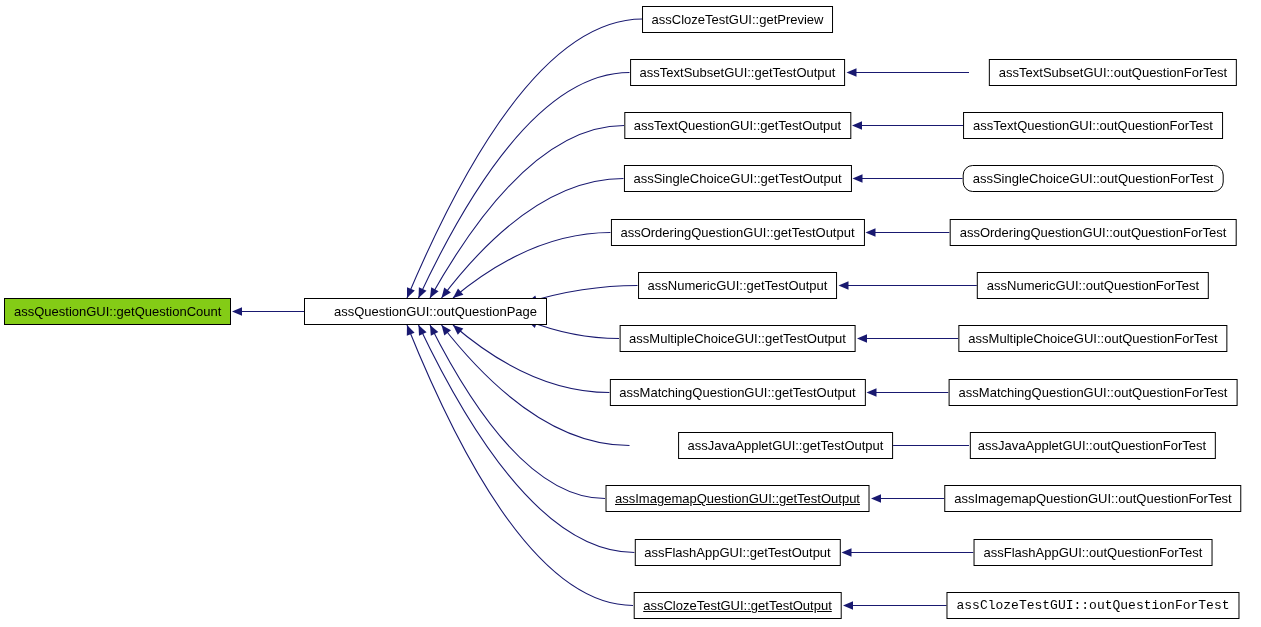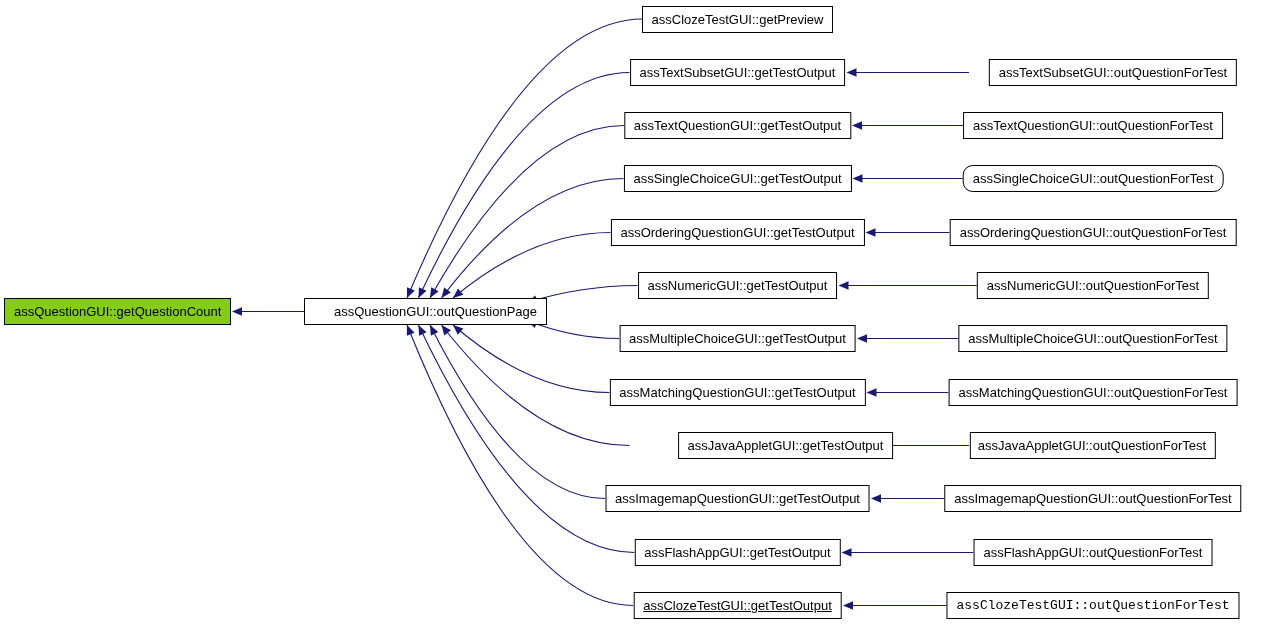--- a/index.html
+++ b/index.html
@@ -93,19 +93,19 @@
     <div class="node centered" style="left: 737.5px; top: 219px;">assOrderingQuestionGUI::getTestOutput</div>
     <div class="node centered" style="left: 1093px; top: 219px;">assOrderingQuestionGUI::outQuestionForTest</div>
     <div class="node centered" style="left: 737.5px; top: 272px;">assNumericGUI::getTestOutput</div>
     <div class="node centered" style="left: 1093px; top: 272px;">assNumericGUI::outQuestionForTest</div>
     <div class="node centered" style="left: 737.5px; top: 325px;">assMultipleChoiceGUI::getTestOutput</div>
     <div class="node centered" style="left: 1093px; top: 325px;">assMultipleChoiceGUI::outQuestionForTest</div>
     <div class="node centered" style="left: 737.5px; top: 379px;">assMatchingQuestionGUI::getTestOutput</div>
     <div class="node centered" style="left: 1093px; top: 379px;">assMatchingQuestionGUI::outQuestionForTest</div>
     <div class="node centered" style="left: 737.5px; top: 432px; margin-left: 48px;">assJavaAppletGUI::getTestOutput</div>
     <div class="node centered" style="left: 1093px; top: 432px; padding-left: 7px;">assJavaAppletGUI::outQuestionForTest</div>
-    <div class="node centered" style="left: 737.5px; top: 485px;">assImagemapQuestionGUI::getTestOutput</div>
+    <div class="node centered" style="left: 737.5px; top: 485px; text-decoration: underline;">assImagemapQuestionGUI::getTestOutput</div>
     <div class="node centered" style="left: 1093px; top: 485px;">assImagemapQuestionGUI::outQuestionForTest</div>
     <div class="node centered" style="left: 737.5px; top: 539px;">assFlashAppGUI::getTestOutput</div>
     <div class="node centered" style="left: 1093px; top: 539px;">assFlashAppGUI::outQuestionForTest</div>
     <div class="node centered" style="left: 737.5px; top: 592px; text-decoration: underline;">assClozeTestGUI::getTestOutput</div>
     <div class="node centered" style="left: 1093px; top: 592px; font-family: Liberation Mono, monospace;">assClozeTestGUI::outQuestionForTest</div>
   </div>
 
 </body></html>

